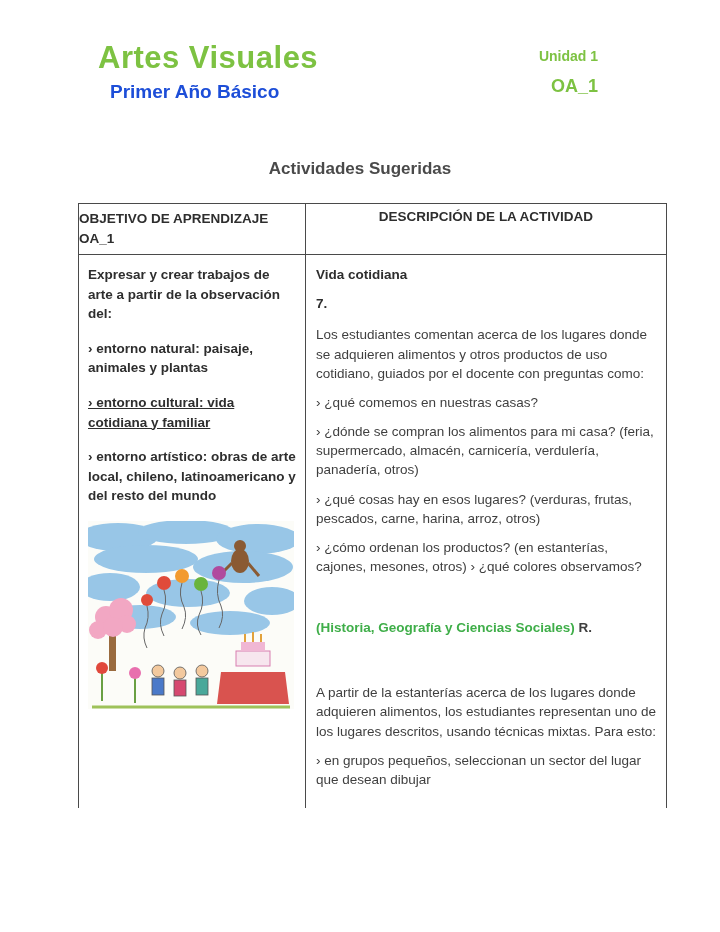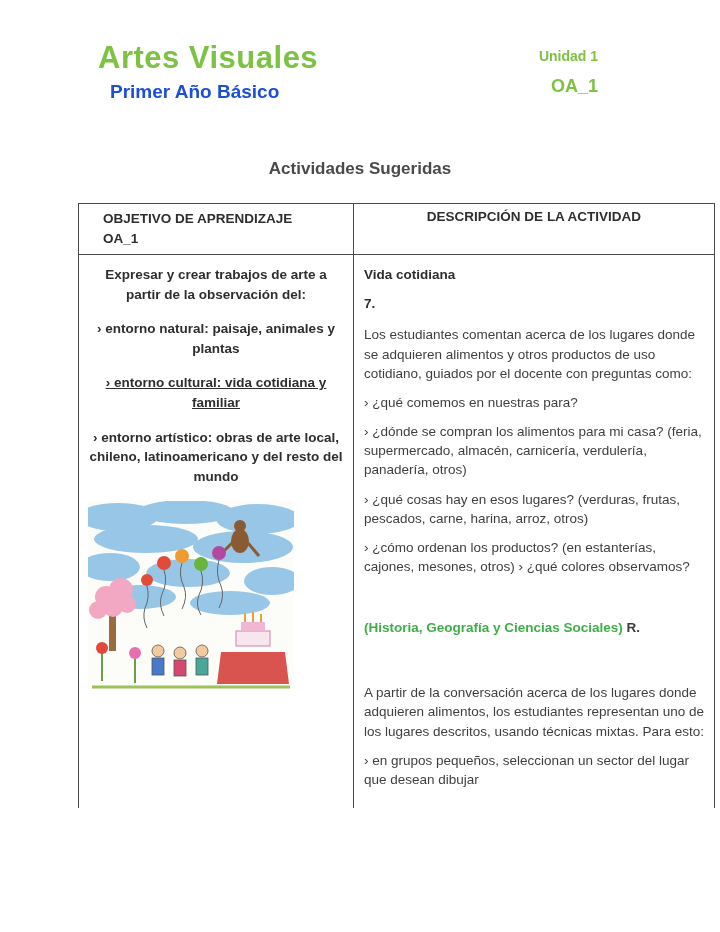--- a/index.html
+++ b/index.html
@@ -65,33 +65,33 @@
     font-size: 13.5px;
   }
   table.activities th,
   table.activities td {
     border: 1px solid #4a4a4a;
     vertical-align: top;
   }
   th.col-objective {
     width: 226px;
     text-align: left;
-    padding: 5px 24px 6px;
+    padding: 5px 0 6px;
     font-size: 13.5px;
     line-height: 1.45;
     color: #2e2e2e;
   }
   th.col-activity {
     width: 344px;
     text-align: center;
     padding: 5px 8px 6px;
     font-size: 13.5px;
     color: #2e2e2e;
   }
-  td.cell-objective { padding: 10px 9px 20px 9px; text-align: center; }
+  td.cell-objective { padding: 10px 9px 20px 9px; }
   td.cell-activity  { padding: 10px 10px 20px 10px; }
 
   .cell p { margin: 0 0 10px; line-height: 1.42; }
 
   .cell-objective p {
     font-weight: bold;
     color: #2e2e2e;
     margin-bottom: 15px;
     line-height: 1.45;
   }
@@ -222,28 +222,28 @@
 
               <path d="M4 186 H202" stroke="#9ec25a" stroke-width="3"></path>
             </svg>
           </div>
         </td>
 
         <td class="cell cell-activity">
           <p class="act-heading">Vida cotidiana</p>
           <p class="act-number">7.</p>
           <p>Los estudiantes comentan acerca de los lugares donde se adquieren alimentos y otros productos de uso cotidiano, guiados por el docente con preguntas como:</p>
-          <p>› ¿qué comemos en nuestras para?</p>
+          <p>› ¿qué comemos en nuestras casas?</p>
           <p>› ¿dónde se compran los alimentos para mi casa? (feria, supermercado, almacén, carnicería, verdulería, panadería, otros)</p>
           <p>› ¿qué cosas hay en esos lugares? (verduras, frutas, pescados, carne, harina, arroz, otros)</p>
           <p>› ¿cómo ordenan los productos? (en estanterías, cajones, mesones, otros) › ¿qué colores observamos?</p>
           <p class="subject-ref">
             <span class="subject-green">(Historia, Geografía y Ciencias Sociales)</span><span class="subject-suffix"> R.</span>
           </p>
-          <p class="continuation">A partir de la conversación acerca de los lugares donde adquieren alimentos, los estudiantes representan uno de los lugares descritos, usando técnicas mixtas. Para esto:</p>
+          <p class="continuation">A partir de la estanterías acerca de los lugares donde adquieren alimentos, los estudiantes representan uno de los lugares descritos, usando técnicas mixtas. Para esto:</p>
           <p>› en grupos pequeños, seleccionan un sector del lugar que desean dibujar</p>
         </td>
 
       </tr>
     </tbody>
   </table>
 
 </div>
 
 </body></html>

